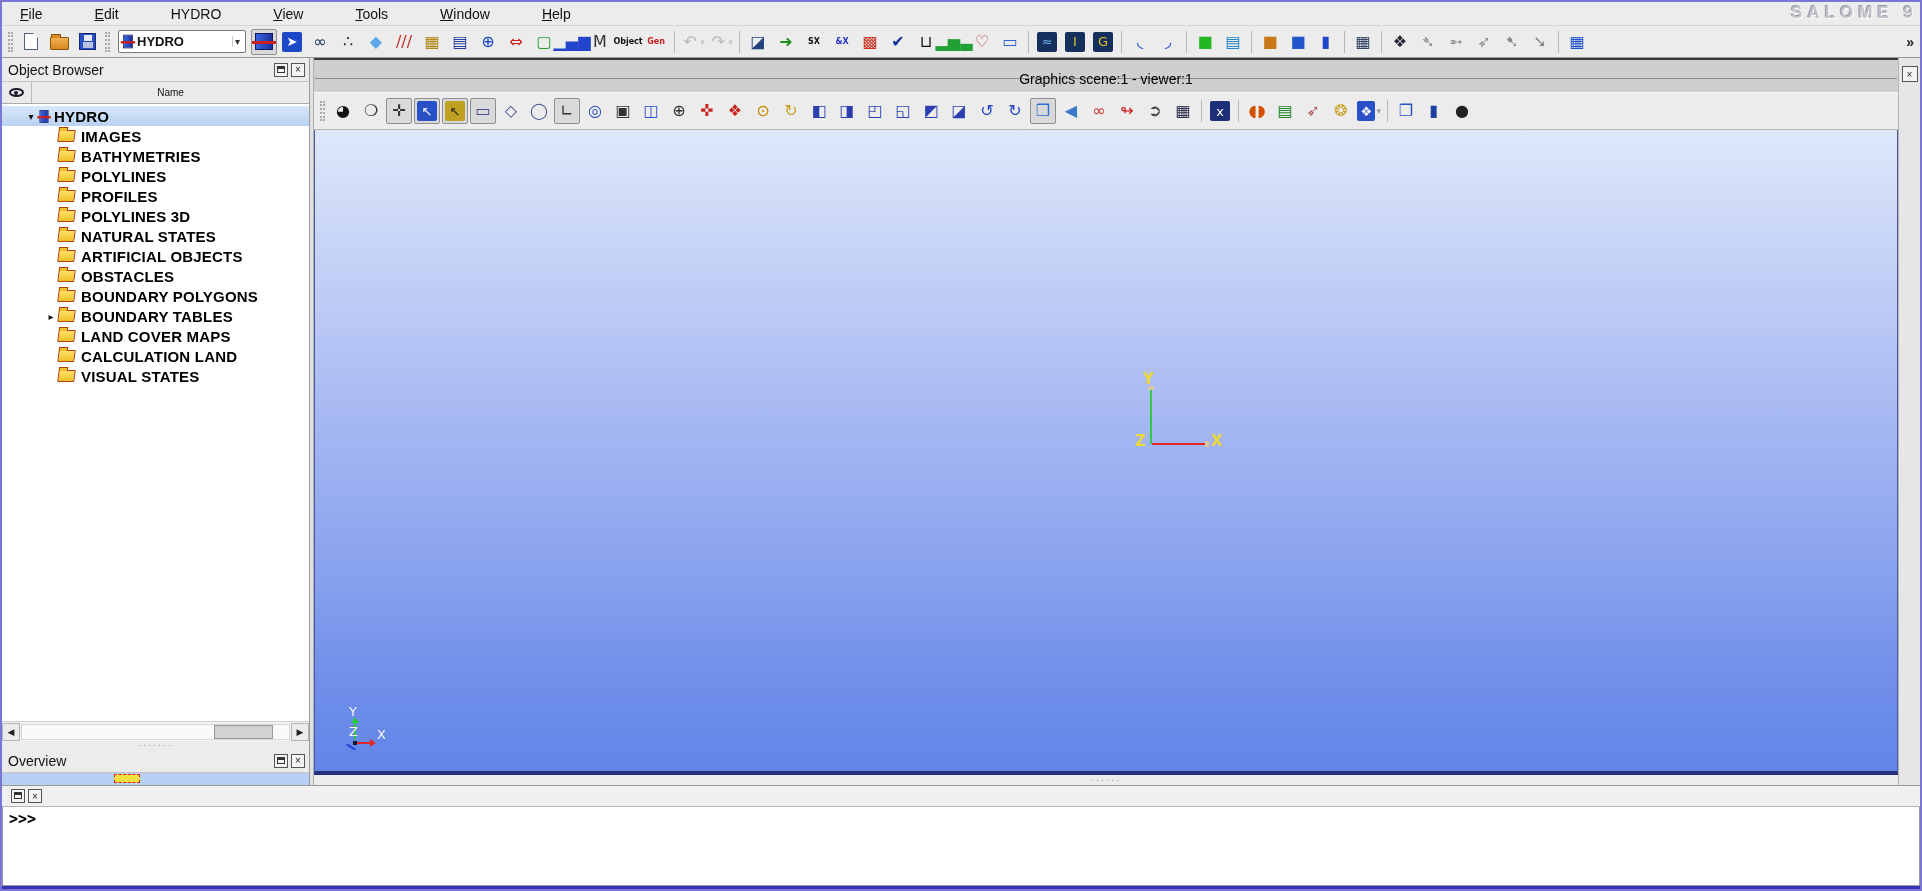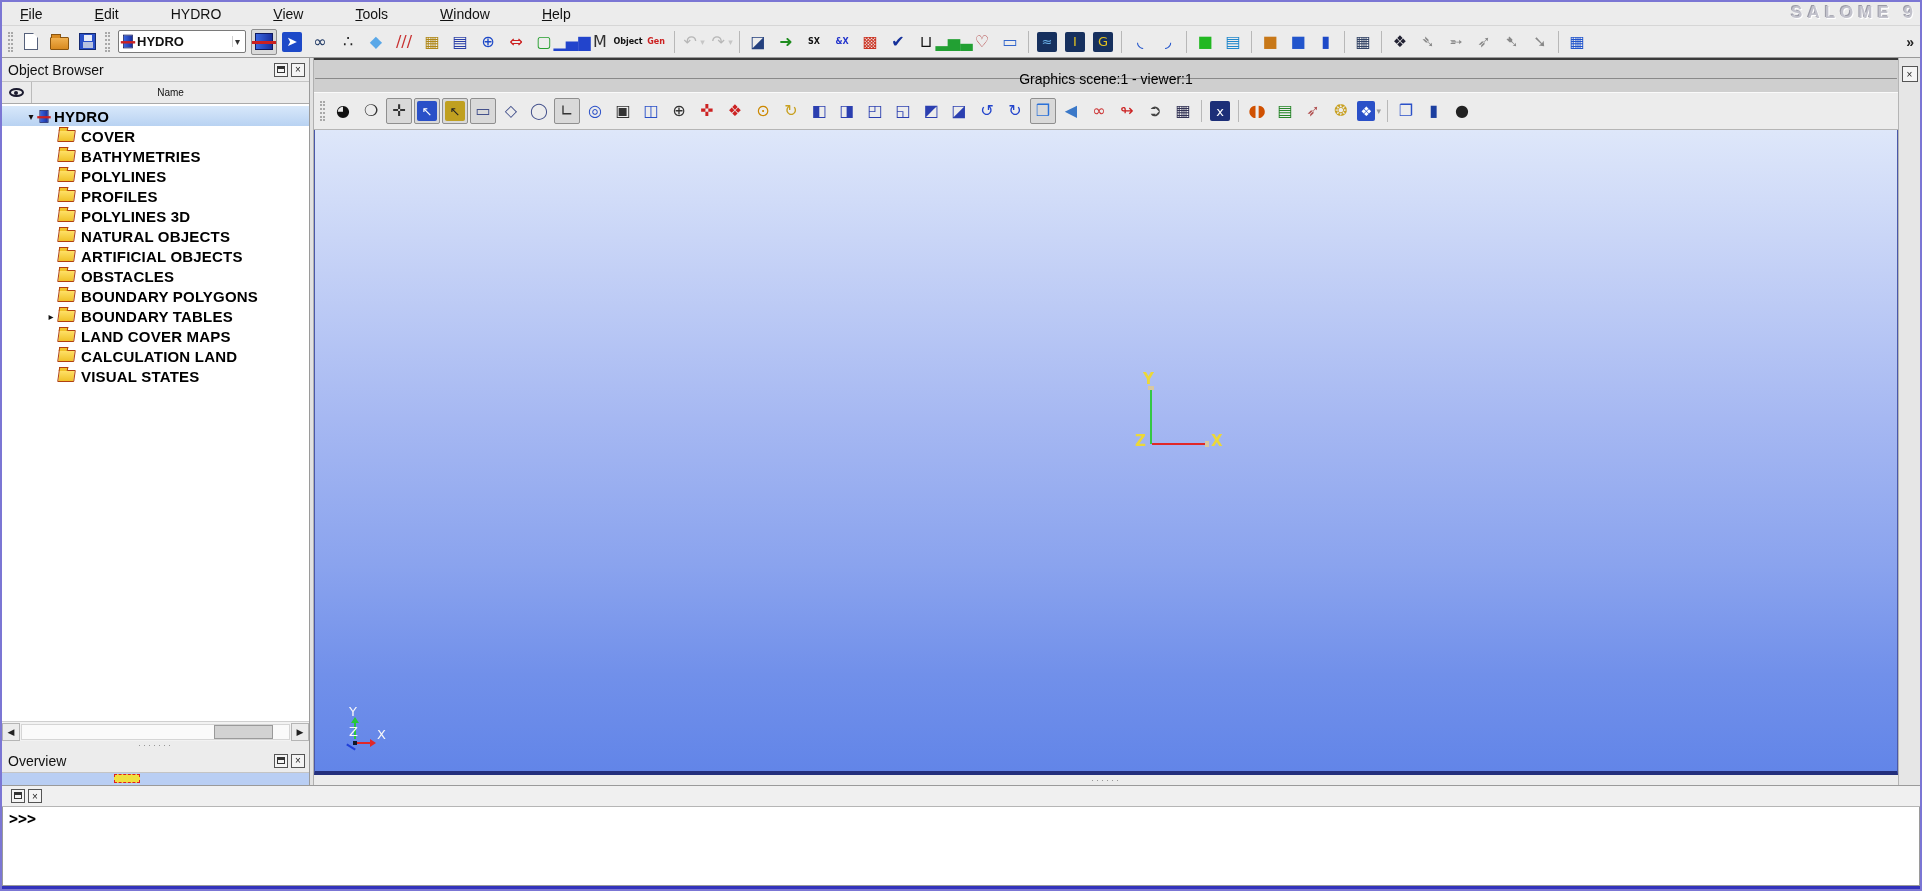--- a/index.html
+++ b/index.html
@@ -378,21 +378,21 @@
         <div class="tree-row root-row selected">
           <span class="tree-arrow">▾</span>
           <span class="gate-glyph"></span>
           <span class="tree-label">HYDRO</span>
         </div>
         <div>
 
         <div class="tree-row">
               <span class="tree-arrow">▸</span>
               <span class="folder-icon"></span>
-              <span class="tree-label">COVER</span>
+              <span class="tree-label">IMAGES</span>
             </div>
             <div class="tree-row">
               <span class="tree-arrow">▸</span>
               <span class="folder-icon"></span>
               <span class="tree-label">BATHYMETRIES</span>
             </div>
             <div class="tree-row">
               <span class="tree-arrow">▸</span>
               <span class="folder-icon"></span>
               <span class="tree-label">POLYLINES</span>
@@ -403,21 +403,21 @@
               <span class="tree-label">PROFILES</span>
             </div>
             <div class="tree-row">
               <span class="tree-arrow">▸</span>
               <span class="folder-icon"></span>
               <span class="tree-label">POLYLINES 3D</span>
             </div>
             <div class="tree-row">
               <span class="tree-arrow">▸</span>
               <span class="folder-icon"></span>
-              <span class="tree-label">NATURAL OBJECTS</span>
+              <span class="tree-label">NATURAL STATES</span>
             </div>
             <div class="tree-row">
               <span class="tree-arrow">▸</span>
               <span class="folder-icon"></span>
               <span class="tree-label">ARTIFICIAL OBJECTS</span>
             </div>
             <div class="tree-row">
               <span class="tree-arrow">▸</span>
               <span class="folder-icon"></span>
               <span class="tree-label">OBSTACLES</span>

